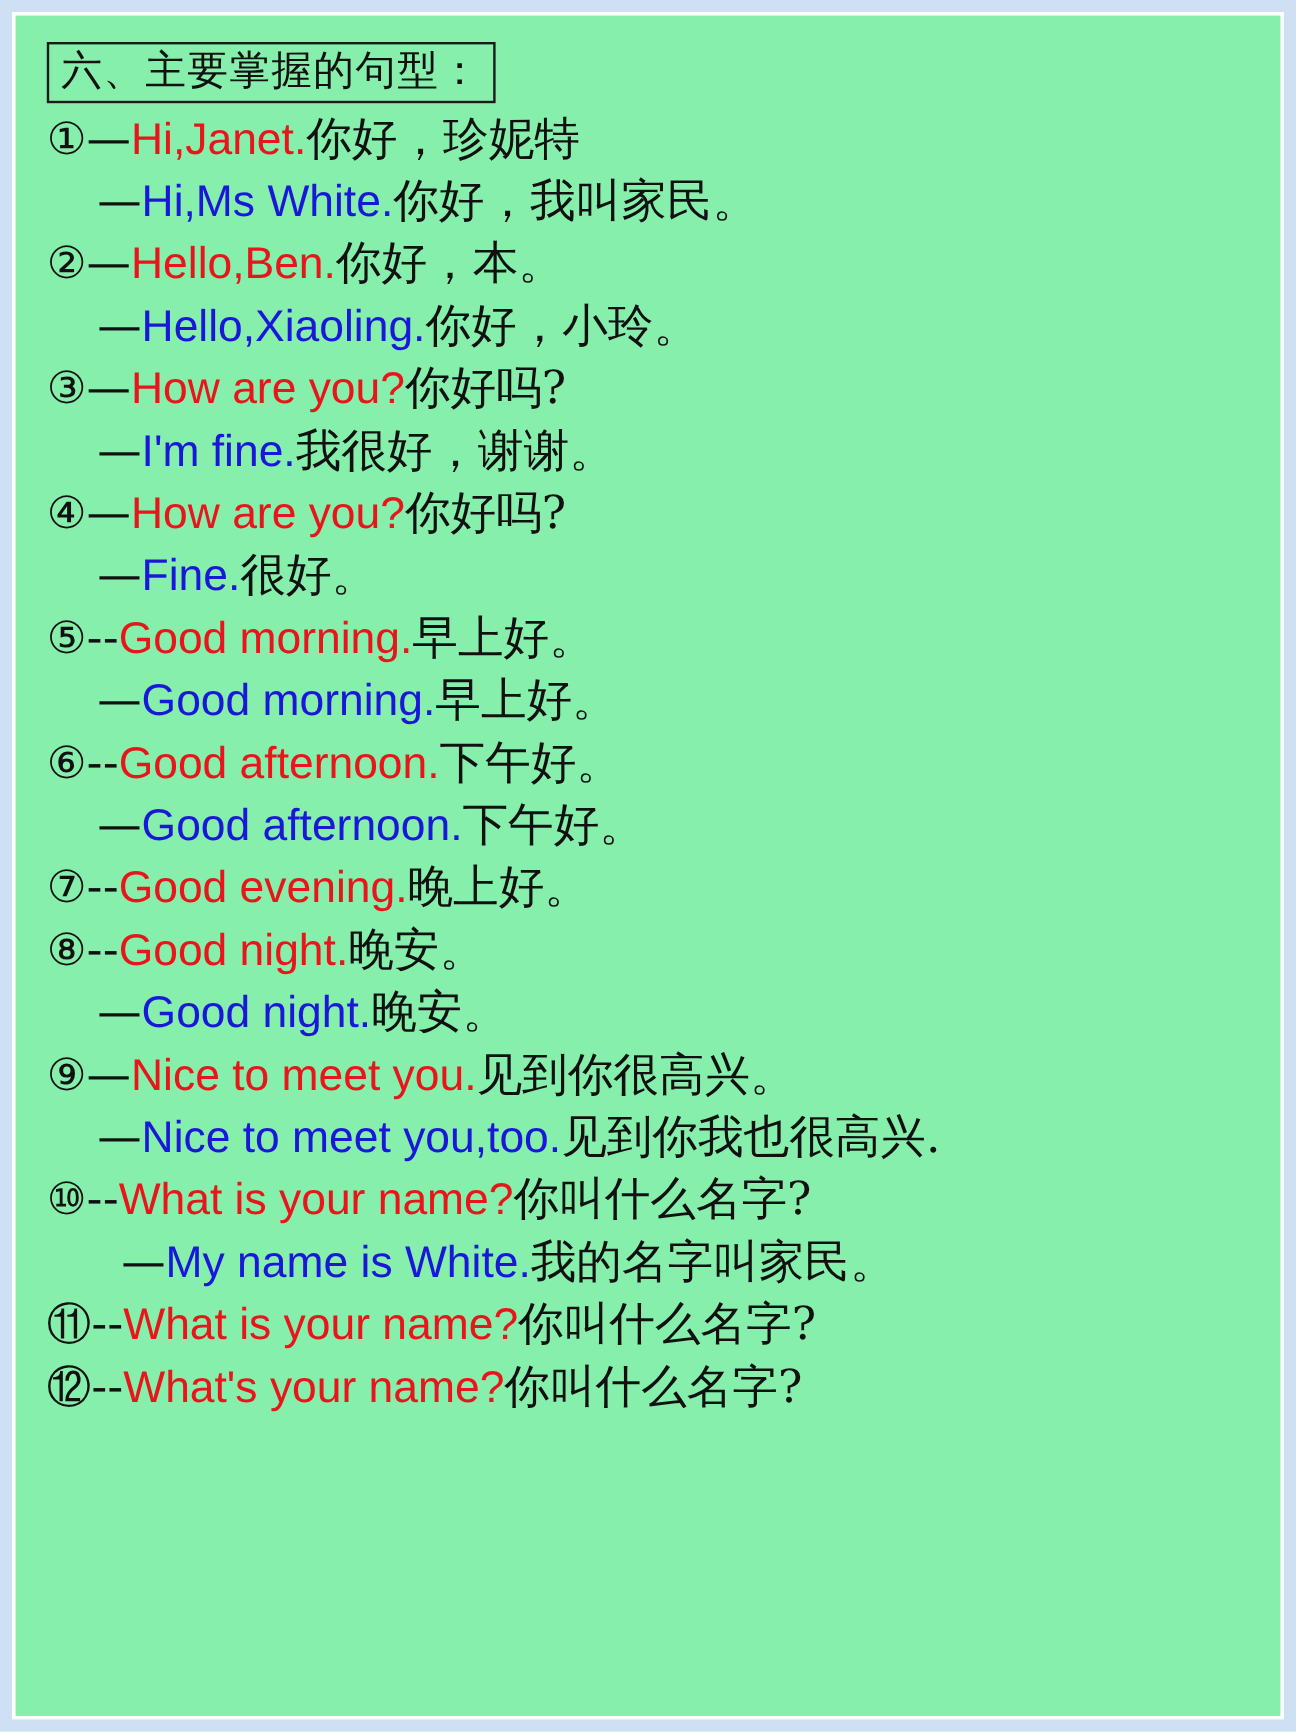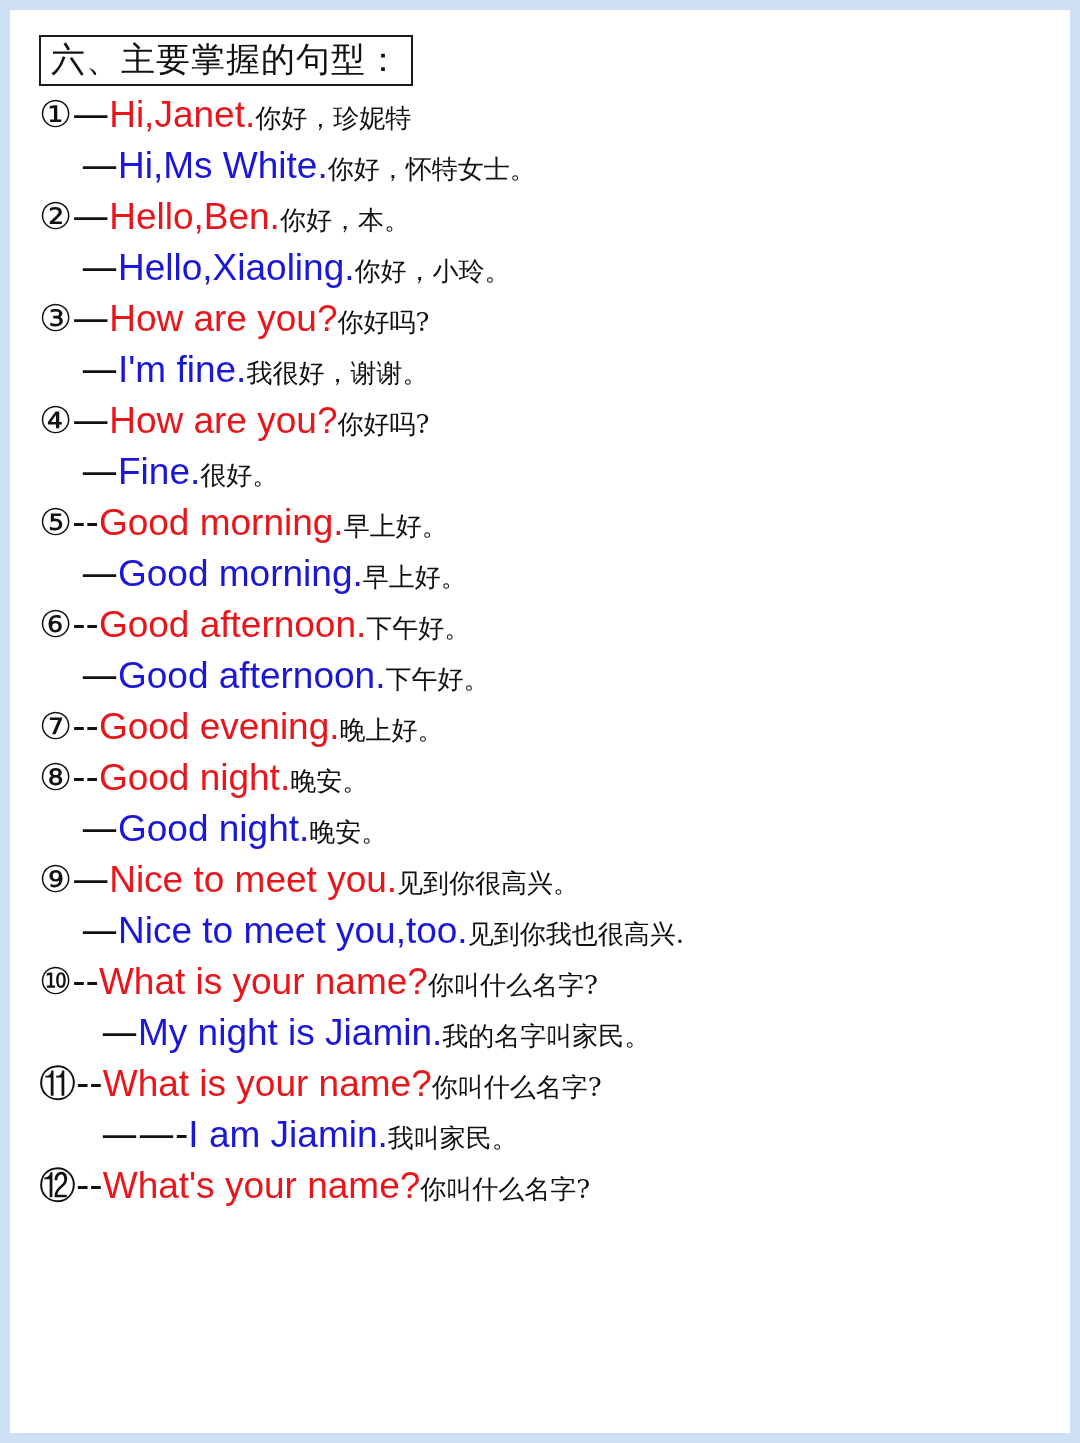--- a/index.html
+++ b/index.html
@@ -18,21 +18,21 @@
     height: 1443px;
     box-sizing: border-box;
     background: #cfe0f5;
     padding: 10px;
   }
   .sheet {
     position: relative;
     width: 100%;
     height: 100%;
     box-sizing: border-box;
-    background: #ffffff;
+    background: #86efac;
     border: 3px solid #ffffff;
     padding: 22px 26px 0 26px;
     overflow: hidden;
   }
   .title-box {
     display: inline-block;
     border: 2px solid #1a1a1a;
     padding: 4px 10px 6px 10px;
     margin-bottom: 10px;
   }
@@ -73,53 +73,52 @@
   }
   .en.q {
     color: #e8161b;
   }
   .en.a {
     color: #1a17d8;
     margin-top: 10px;
   }
   .cn {
     font-family: "DejaVu Serif", "Liberation Serif", serif;
-    font-size: 26px;
+    font-size: 38px;
     color: #111111;
   }
 </style>
 </head>
 <body>
 
 <div class="page">
   <div class="sheet">
 
     <div class="title-box">
       <span class="title-text">六、主要掌握的句型：</span>
     </div>
 
     <div id="lines">
         <div class="line"><span class="num">①</span><span class="dash">—</span><span class="en q">Hi,Janet.</span><span class="cn">你好，珍妮特</span></div>
-        <div class="line indent"><span class="num"></span><span class="dash">—</span><span class="en a">Hi,Ms White.</span><span class="cn">你好，怀特女士。</span></div>
+        <div class="line indent"><span class="num"></span><span class="dash">—</span><span class="en a">Hi,Ms White.</span><span class="cn">你好，我叫家民。</span></div>
         <div class="line"><span class="num">②</span><span class="dash">—</span><span class="en q">Hello,Ben.</span><span class="cn">你好，本。</span></div>
         <div class="line indent"><span class="num"></span><span class="dash">—</span><span class="en a">Hello,Xiaoling.</span><span class="cn">你好，小玲。</span></div>
         <div class="line"><span class="num">③</span><span class="dash">—</span><span class="en q">How are you?</span><span class="cn">你好吗?</span></div>
         <div class="line indent"><span class="num"></span><span class="dash">—</span><span class="en a">I'm fine.</span><span class="cn">我很好，谢谢。</span></div>
         <div class="line"><span class="num">④</span><span class="dash">—</span><span class="en q">How are you?</span><span class="cn">你好吗?</span></div>
         <div class="line indent"><span class="num"></span><span class="dash">—</span><span class="en a">Fine.</span><span class="cn">很好。</span></div>
         <div class="line"><span class="num">⑤</span><span class="dash">--</span><span class="en q">Good morning.</span><span class="cn">早上好。</span></div>
         <div class="line indent"><span class="num"></span><span class="dash">—</span><span class="en a">Good morning.</span><span class="cn">早上好。</span></div>
         <div class="line"><span class="num">⑥</span><span class="dash">--</span><span class="en q">Good afternoon.</span><span class="cn">下午好。</span></div>
         <div class="line indent"><span class="num"></span><span class="dash">—</span><span class="en a">Good afternoon.</span><span class="cn">下午好。</span></div>
         <div class="line"><span class="num">⑦</span><span class="dash">--</span><span class="en q">Good evening.</span><span class="cn">晚上好。</span></div>
         <div class="line"><span class="num">⑧</span><span class="dash">--</span><span class="en q">Good night.</span><span class="cn">晚安。</span></div>
         <div class="line indent"><span class="num"></span><span class="dash">—</span><span class="en a">Good night.</span><span class="cn">晚安。</span></div>
         <div class="line"><span class="num">⑨</span><span class="dash">—</span><span class="en q">Nice to meet you.</span><span class="cn">见到你很高兴。</span></div>
         <div class="line indent"><span class="num"></span><span class="dash">—</span><span class="en a">Nice to meet you,too.</span><span class="cn">见到你我也很高兴.</span></div>
         <div class="line"><span class="num">⑩</span><span class="dash">--</span><span class="en q">What is your name?</span><span class="cn">你叫什么名字?</span></div>
-        <div class="line indent2"><span class="num"></span><span class="dash">—</span><span class="en a">My night is Jiamin.</span><span class="cn">我的名字叫家民。</span></div>
+        <div class="line indent2"><span class="num"></span><span class="dash">—</span><span class="en a">My name is White.</span><span class="cn">我的名字叫家民。</span></div>
         <div class="line"><span class="num">⑪</span><span class="dash">--</span><span class="en q">What is your name?</span><span class="cn">你叫什么名字?</span></div>
-        <div class="line indent2"><span class="num"></span><span class="dash">——-</span><span class="en a">I am Jiamin.</span><span class="cn">我叫家民。</span></div>
         <div class="line"><span class="num">⑫</span><span class="dash">--</span><span class="en q">What's your name?</span><span class="cn">你叫什么名字?</span></div>
       </div>
 
   </div>
 </div>
 
 </body></html>

